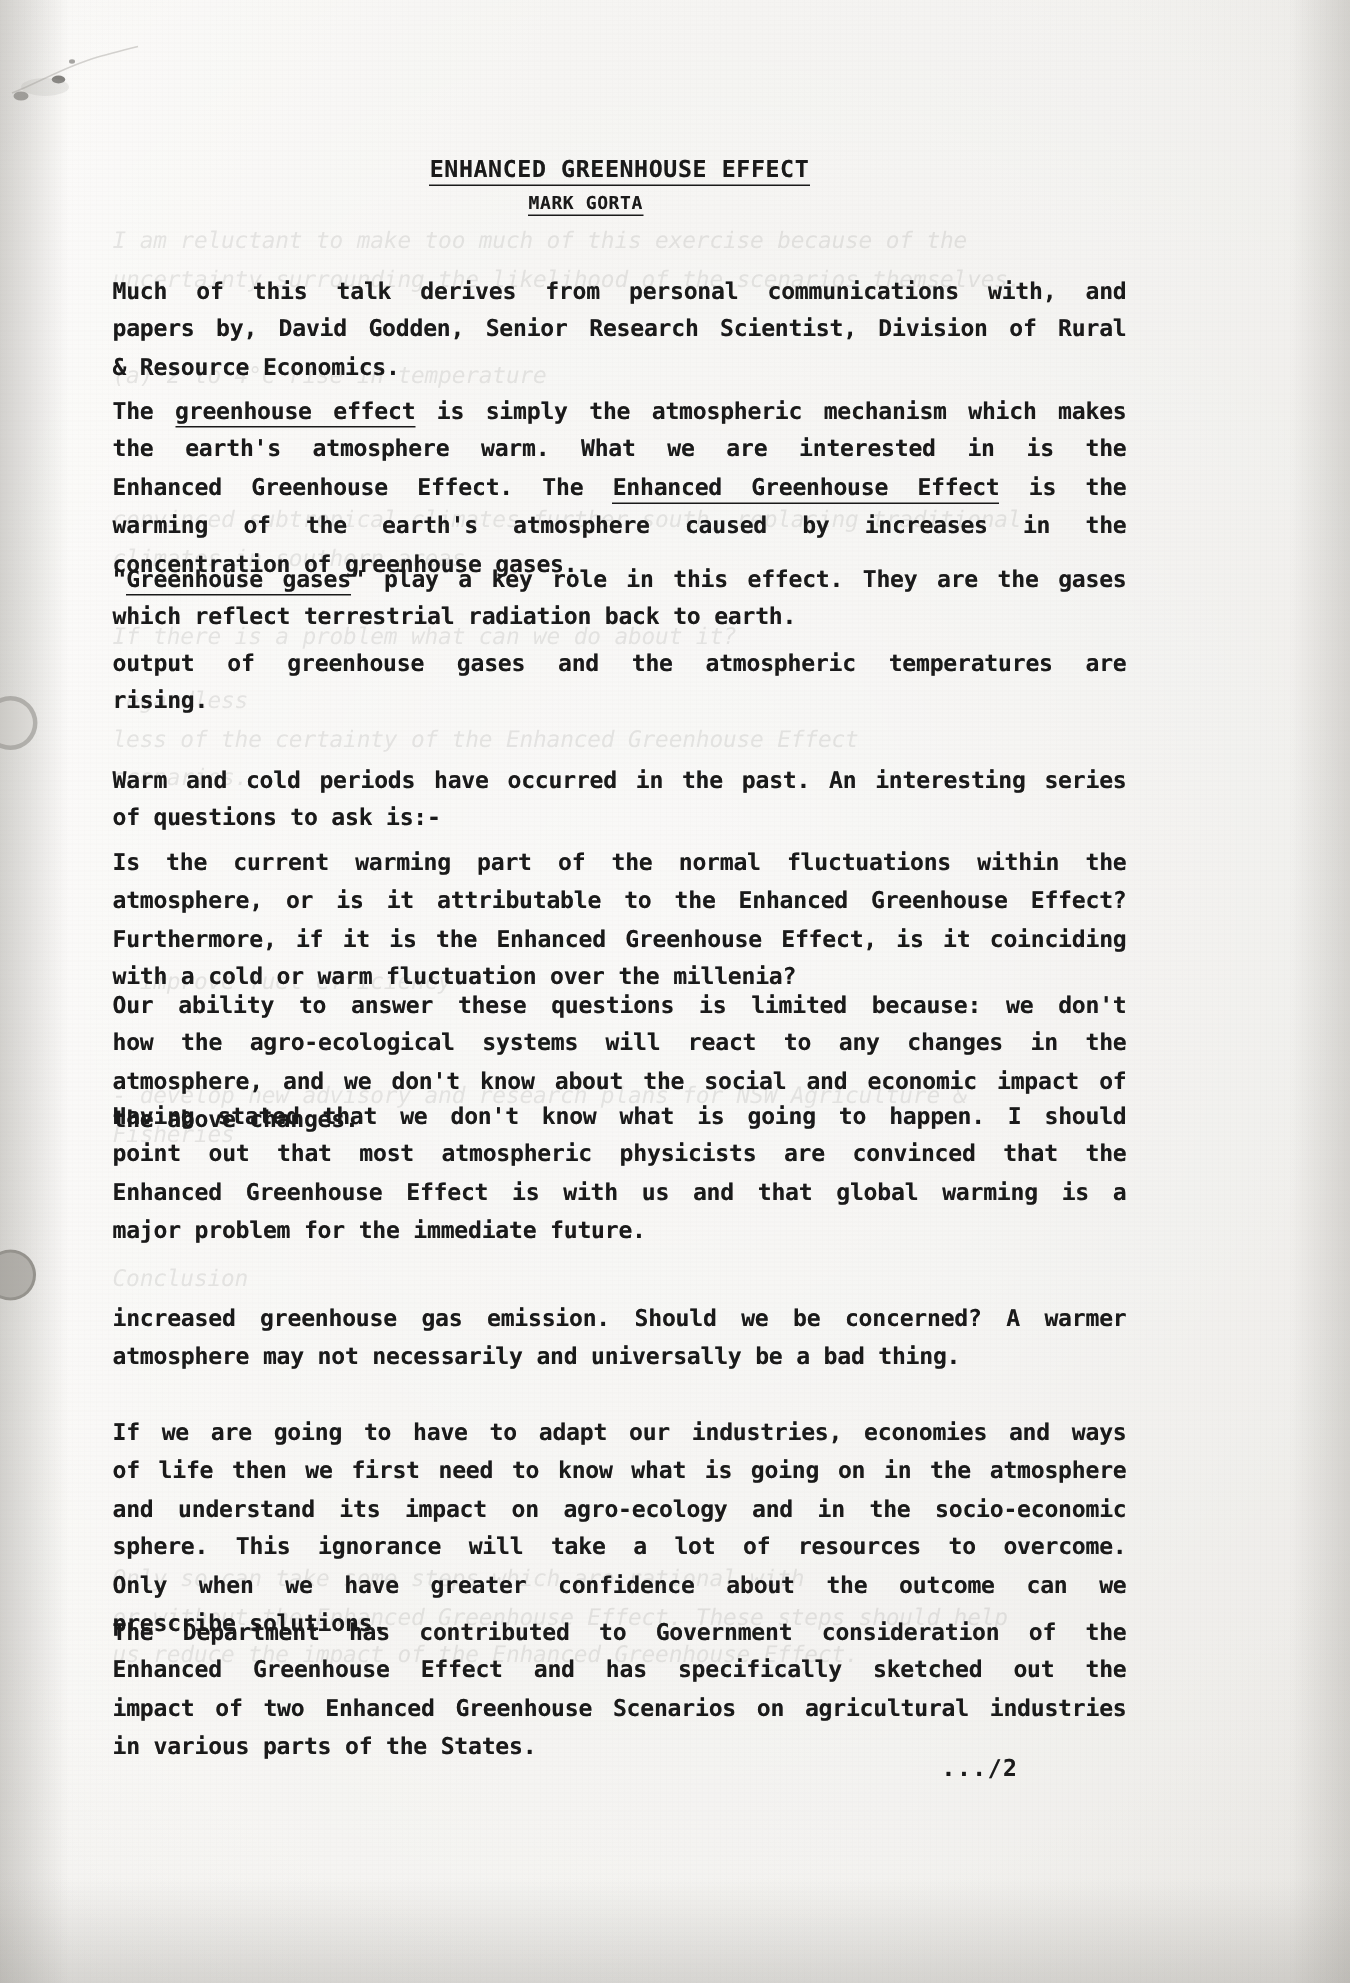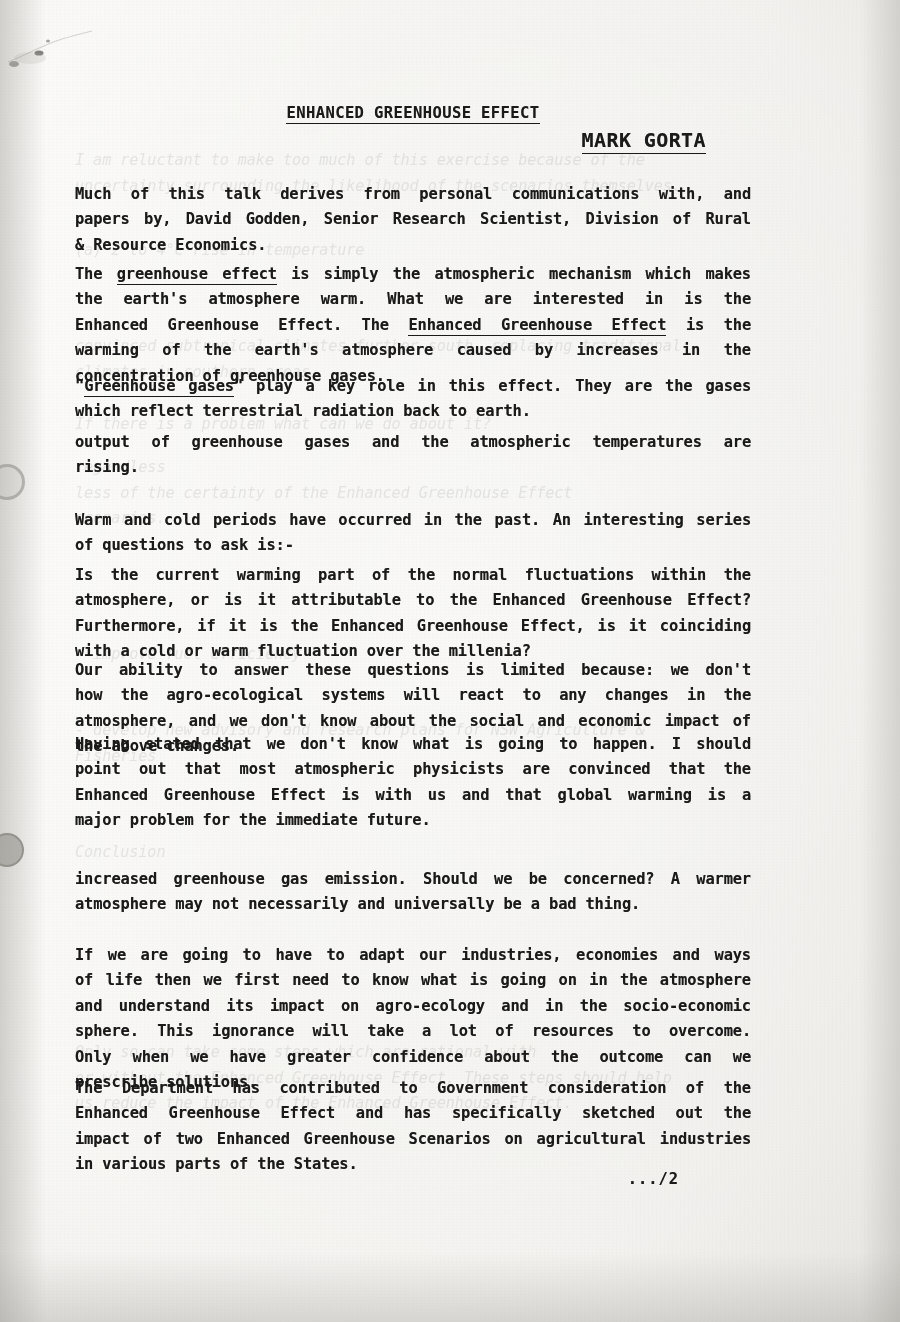--- a/index.html
+++ b/index.html
@@ -117,22 +117,22 @@
     font-size: 15.5px;
     letter-spacing: .4px;
     font-weight: 700;
   }
   .doc-title span { border-bottom: 1.6px solid #1a1a1a; padding-bottom: 1px; }
 
   .byline {
     position: absolute;
     left: 0; top: 128px;
     width: 676px;
-    text-align: right;
-    font-size: 20px;
+    text-align: center;
+    font-size: 12px;
     letter-spacing: .4px;
     font-weight: 700;
     padding-right: 45px;
     box-sizing: border-box;
   }
   .byline span { border-bottom: 1.6px solid #1a1a1a; padding-bottom: 1px; }
 
   .para {
     position: absolute;
     left: 0;

